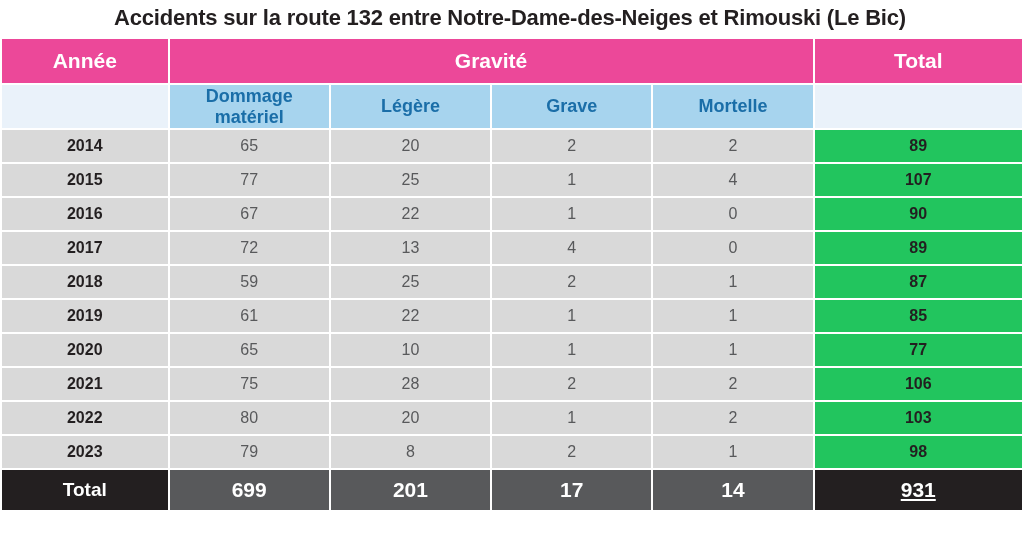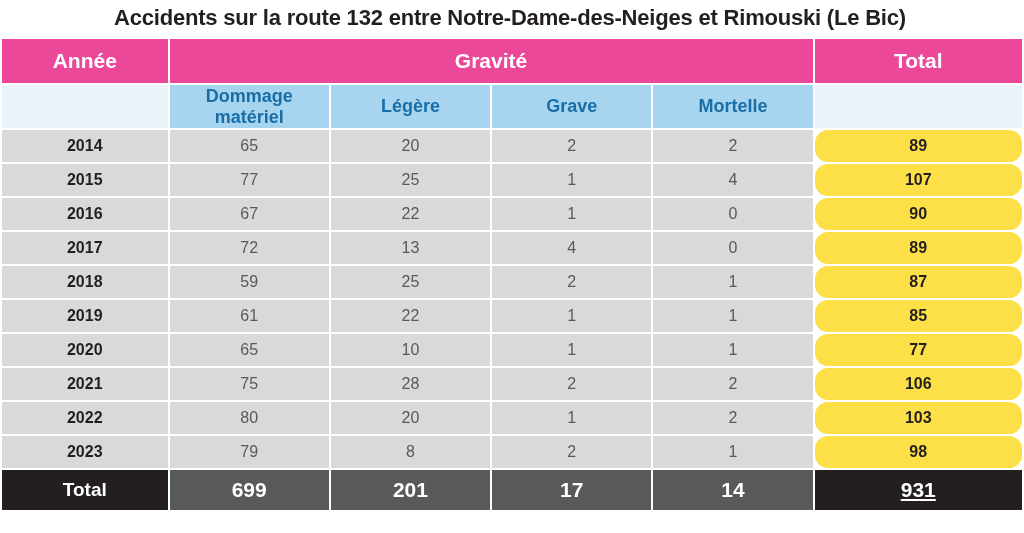--- a/index.html
+++ b/index.html
@@ -73,26 +73,25 @@
     font-size: 16px;
     height: 32px;
   }
   .cell-val {
     background: #d9d9d9;
     color: #58595b;
     font-size: 16px;
     height: 21px;
   }
   .cell-total {
-    background: #fde047;
+    background: #22c55e;
     color: #231f20;
     font-weight: bold;
     font-size: 16px;
     height: 32px;
-    border-radius: 13px;
   }
   
   .foot-year {
     background: #231f20;
     color: #ffffff;
     font-weight: bold;
     font-size: 19px;
     height: 40px;
   }
   .foot-val {

